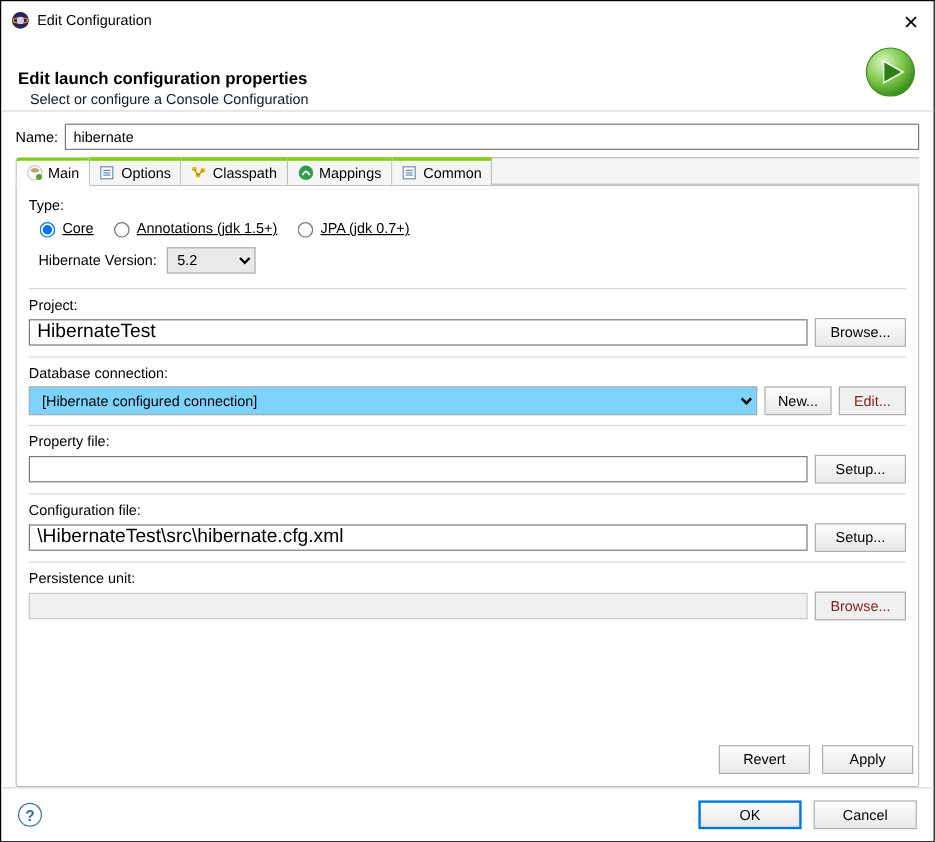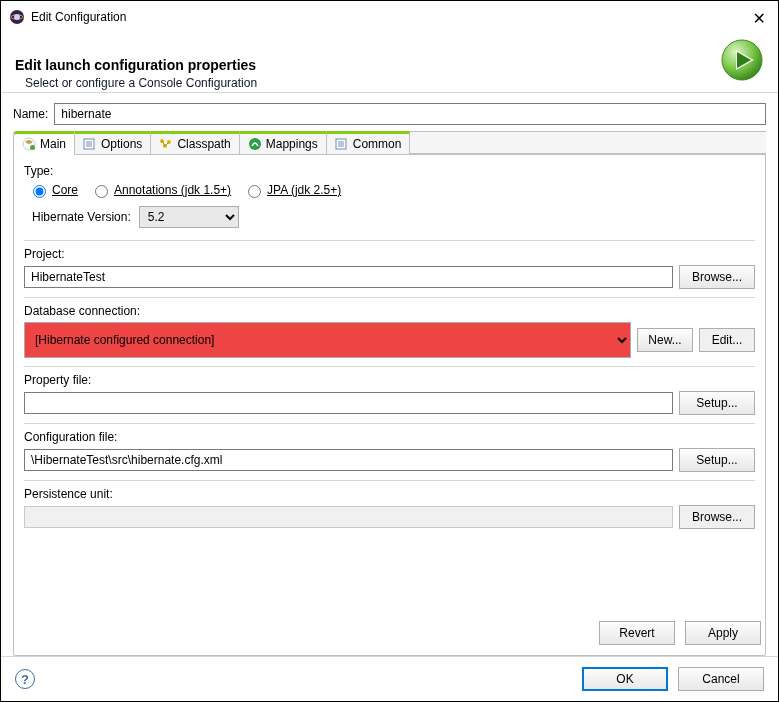--- a/index.html
+++ b/index.html
@@ -52,34 +52,34 @@
 .radio-row { display: flex; gap: 12px; font-size: 12px; margin: 0 0 8px 4px; align-items: center; text-decoration: underline; }
 .radio-row label { display: flex; align-items: center; gap: 3px; }
 .hv-row { display: flex; align-items: center; gap: 8px; font-size: 12px; margin: 0 0 6px 8px; }
 select.combo {
   height: 22px; font-size: 12px; padding: 1px 4px; border: 1px solid #adadad;
   background: #e9e9e9;
 }
 .sep { height: 1px; background: #d8d8d8; margin: 6px 0 4px 0; }
 .field-row { display: flex; gap: 6px; align-items: center; margin-bottom: 2px; }
 .field-row input[type=text] {
-  flex: 1; height: 22px; padding: 2px 6px; font-size: 12px;
+  flex: 1; height: 22px; padding: 2px 6px; font-size: 16px;
   border: 1px solid #7a7a7a; background: #fff;
 }
 .field-row select {
-  flex: 1; height: 36px; font-size: 12px; padding: 2px 6px;
-  border: 1px solid #adadad; background: #ef4444;
+  flex: 1; height: 24px; font-size: 12px; padding: 2px 6px;
+  border: 1px solid #adadad; background: #7dd3fc;
 }
 .btn {
   height: 24px; min-width: 76px; font-size: 12px; padding: 0 10px;
   border: 1px solid #adadad; background: linear-gradient(#fdfdfd,#e8e8e8);
   cursor: pointer;
 }
 .btn:disabled, .dis {
-  color: #000000; background: #f0f0f0; cursor: default;
+  color: #7f1d1d; background: #f0f0f0; cursor: default;
 }
 input[type=text].dis { background: #f0f0f0; border-color: #c9c9c9; color: #9e9e9e; }
 .footer-inner {
   display: flex; justify-content: flex-end; gap: 10px; padding: 10px 4px 10px 4px;
 }
 .footer {
   border-top: 1px solid #d8d8d8; display: flex; align-items: center;
   padding: 10px 14px; gap: 10px;
 }
 .footer .help { width: 20px; height: 20px; border: 1.5px solid #3a6ea5; border-radius: 50%;
@@ -182,26 +182,26 @@
           <label>
               <input type="radio" name="t" checked="" style="">
               <span>Core</span>
             </label>
           <label>
               <input type="radio" name="t" style="">
               <span>Annotations (jdk 1.5+)</span>
             </label>
           <label>
               <input type="radio" name="t" style="">
-              <span>JPA (jdk 2.5+)</span>
+              <span>JPA (jdk 0.7+)</span>
             </label>
         </div>
         <div class="hv-row">
           <span>Hibernate Version:</span>
-          <select class="combo" style="width:100px">
+          <select class="combo" style="width:74px">
             <option>5.2</option>
           </select>
         </div>
 
         <div class="sep"></div>
         <div class="lbl">Project:</div>
         <div class="field-row">
           <input type="text" value="HibernateTest" style="">
           <button class="btn">Browse...</button>
         </div>

